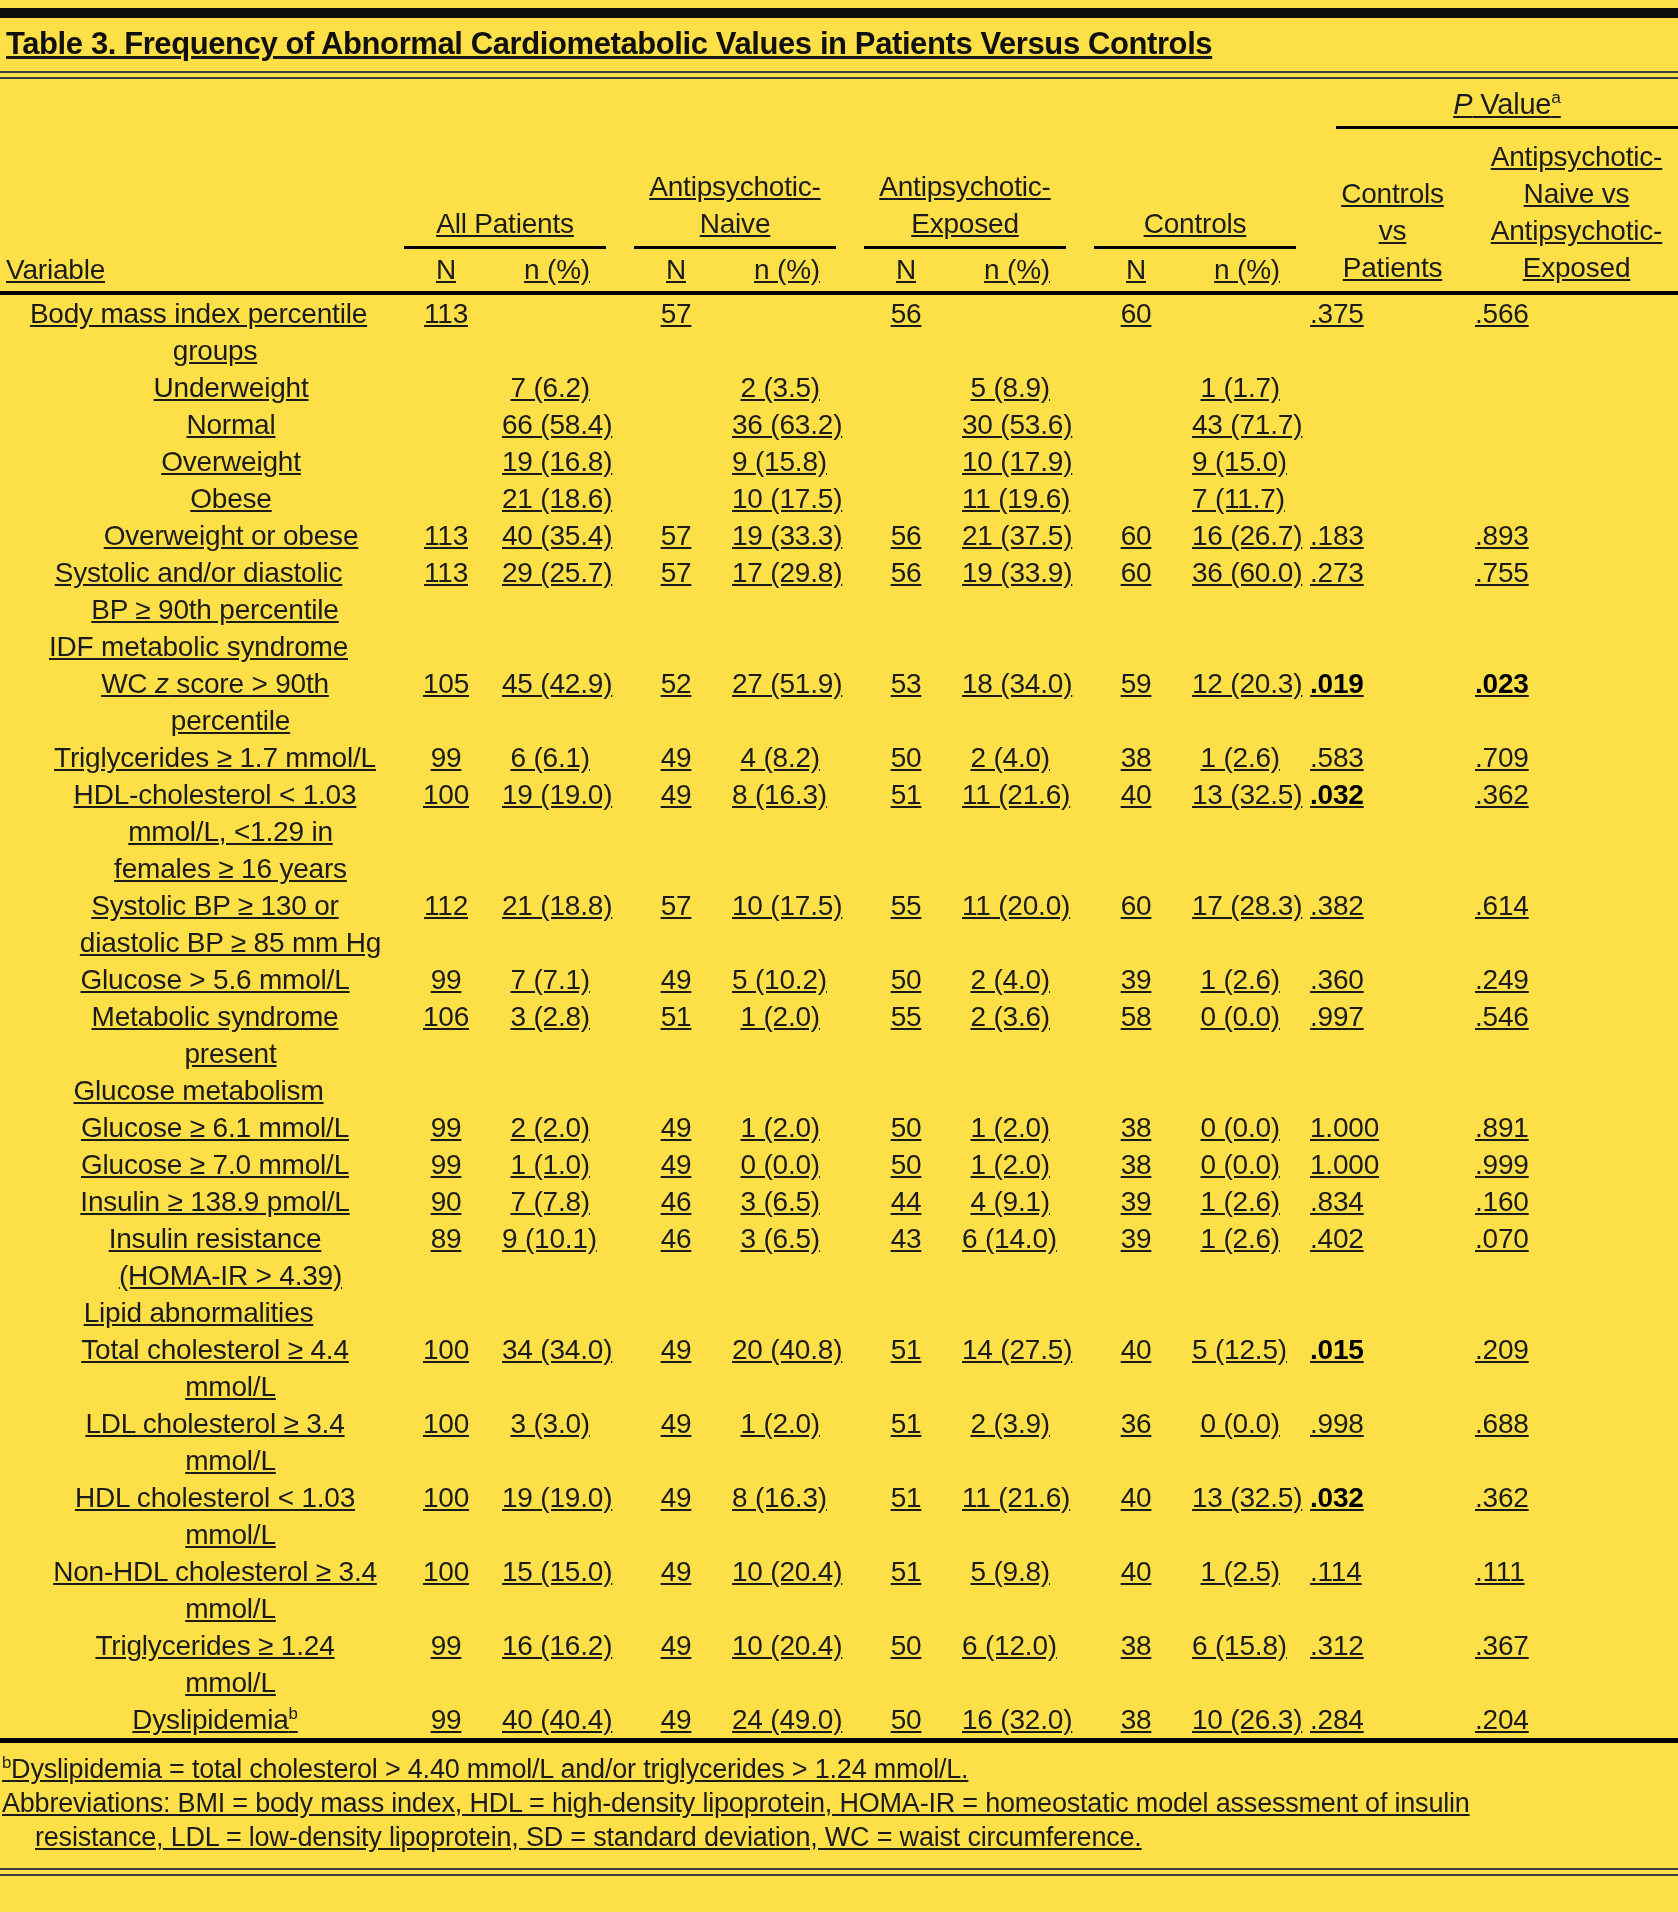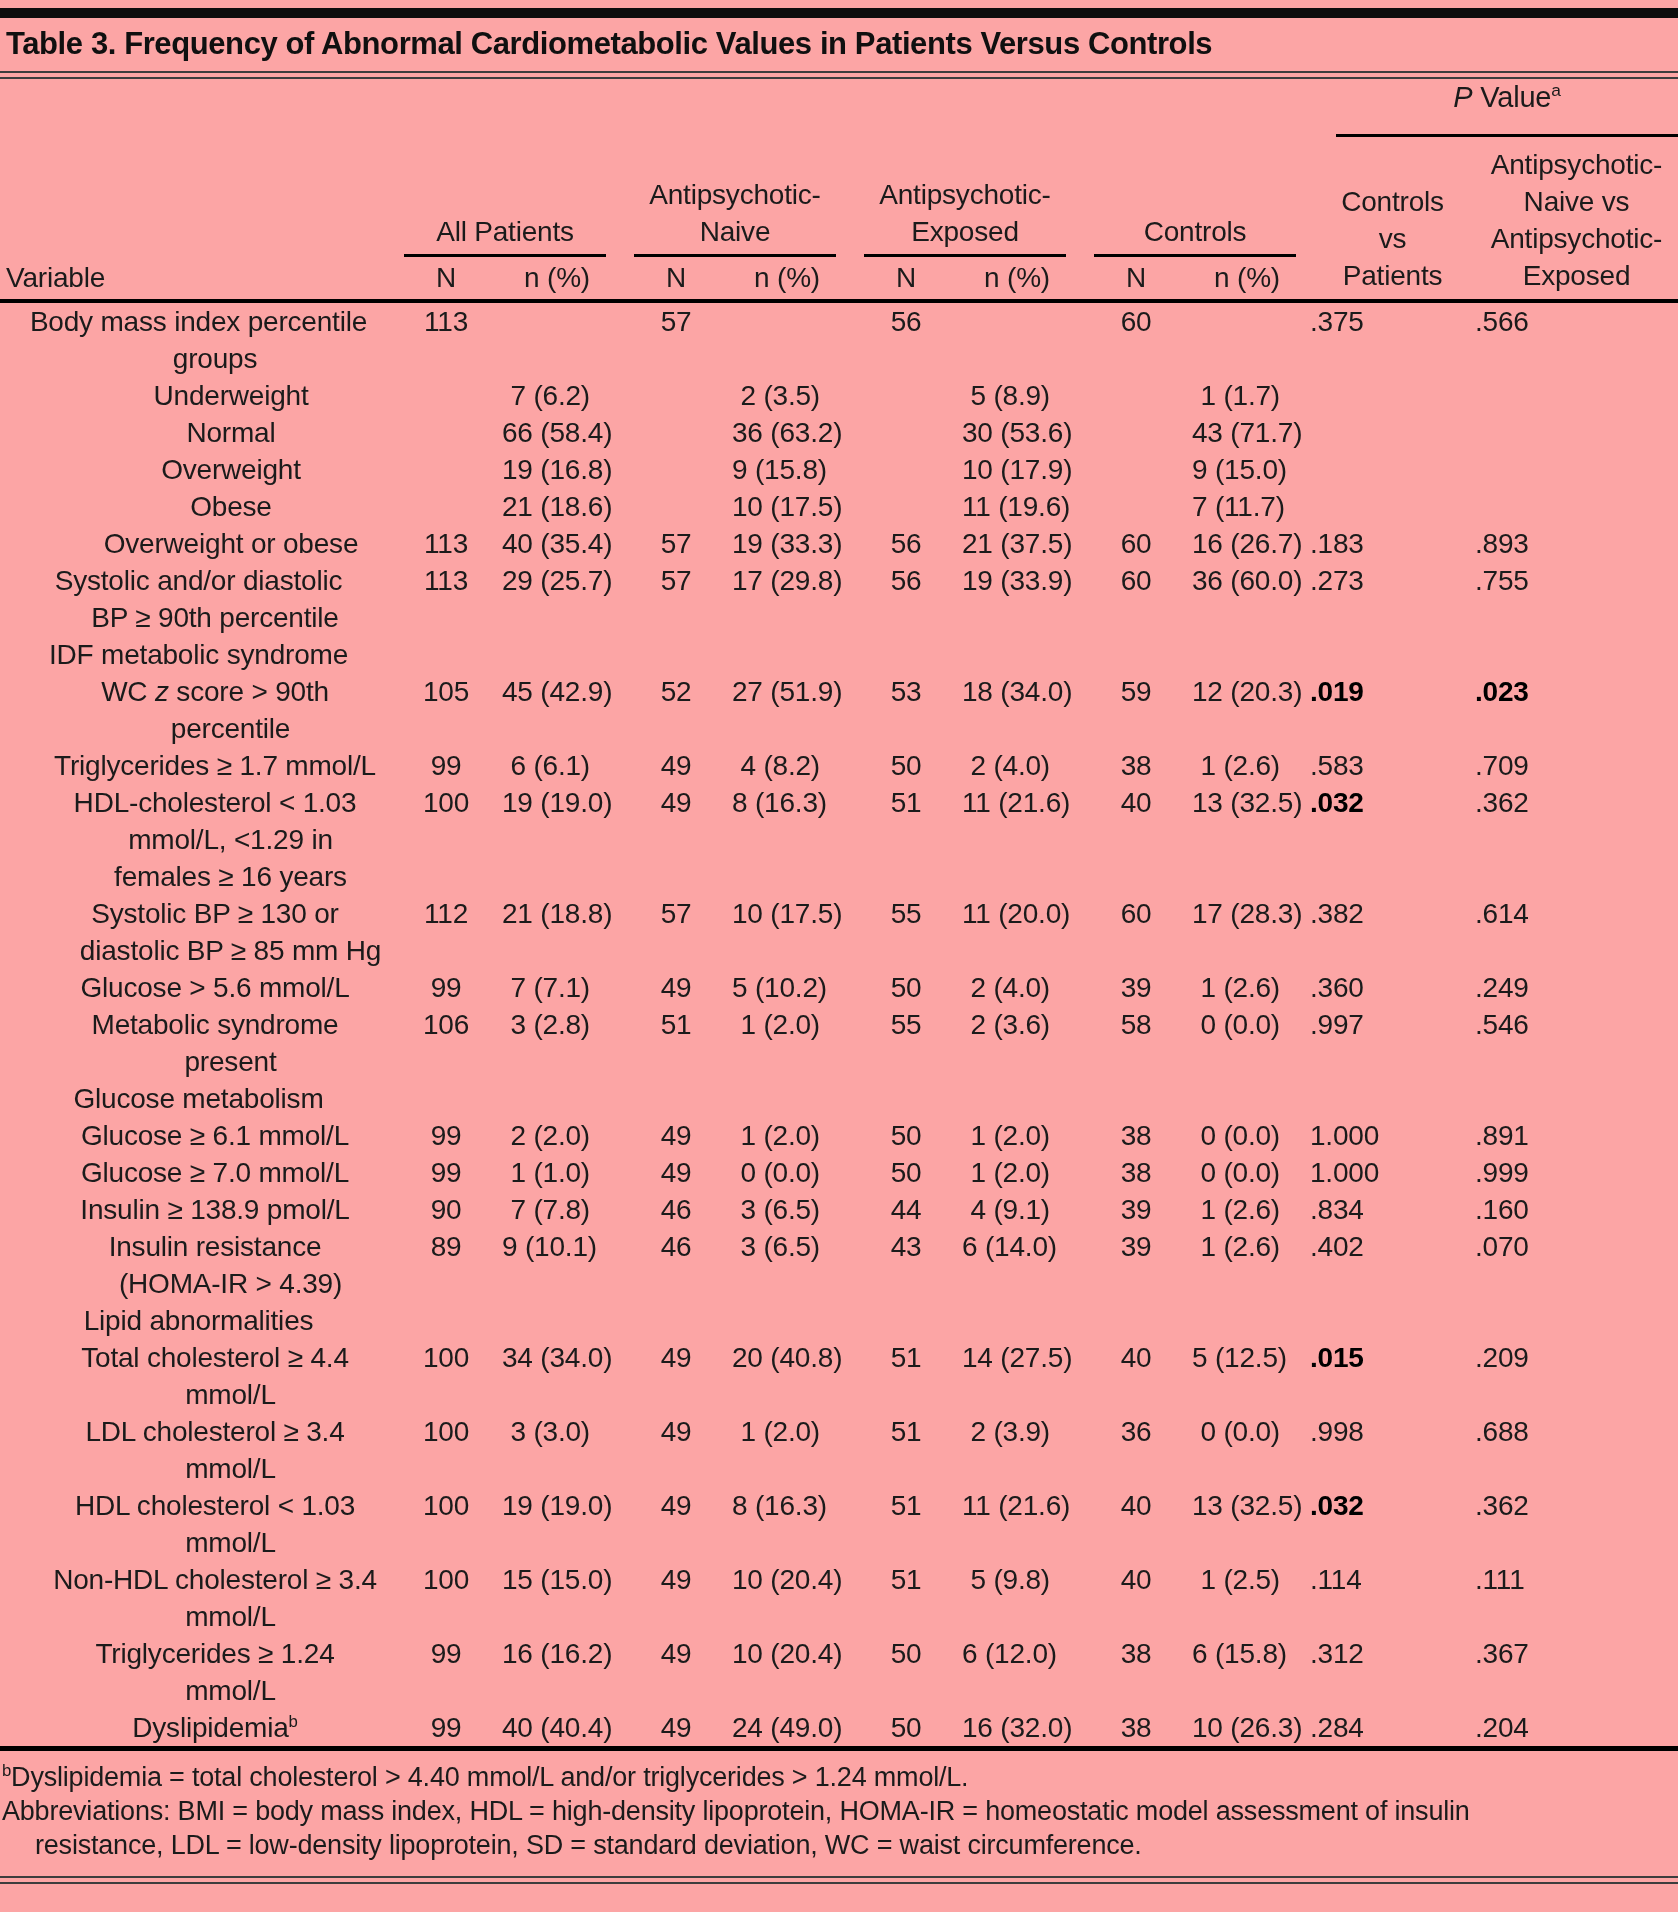--- a/index.html
+++ b/index.html
@@ -1,37 +1,38 @@
 <!DOCTYPE html>
 <html><head>
 <meta charset="utf-8">
 <style>
   html,body { margin:0; padding:0; background:#ffffff; }
   .page {
     width:1678px; height:1912px; box-sizing:border-box;
     font-family:"Liberation Sans", sans-serif;
-    color:#1b1b1b; background:#fca5a5; overflow:hidden;
+    color:#1b1b1b; background:#fde047; overflow:hidden;
     letter-spacing:-0.2px;
+    text-decoration:underline;
   }
   .topbar { height:10px; background:#0d0d0d; margin-top:8px; }
   .title {
     font-size:31px; font-weight:700; color:#101010;
     padding:8px 4px 9px 6px; letter-spacing:-0.4px;
   }
   .double-rule { height:4px; border-top:2px solid #3d3d3d; border-bottom:2px solid #3d3d3d; }
   .bottom-double-rule { margin-top:6px; }
 
   table { border-collapse:collapse; table-layout:fixed; width:1678px; margin-top:2px; }
   th, td { margin:0; padding:0; font-weight:400; box-sizing:border-box; }
 
   thead th { font-size:28px; }
   .r1 th { height:48px; vertical-align:bottom; }
   .pv-inner {
     margin-left:26px; text-align:center; font-size:29px;
-    padding-bottom:20px; border-bottom:3px solid #000;
+    padding-bottom:5px; border-bottom:3px solid #000;
   }
   .pv-inner sup { font-size:60%; vertical-align:super; line-height:0; }
 
   .r2 th.grp { height:120px; vertical-align:bottom; }
   .grp-inner {
     margin:0 14px; border-bottom:3px solid #000; padding-bottom:4px;
     text-align:center; white-space:pre-line; line-height:37px;
   }
   .var-head { vertical-align:bottom; text-align:left; padding:0 0 5px 6px; }
   .pcol-head {

